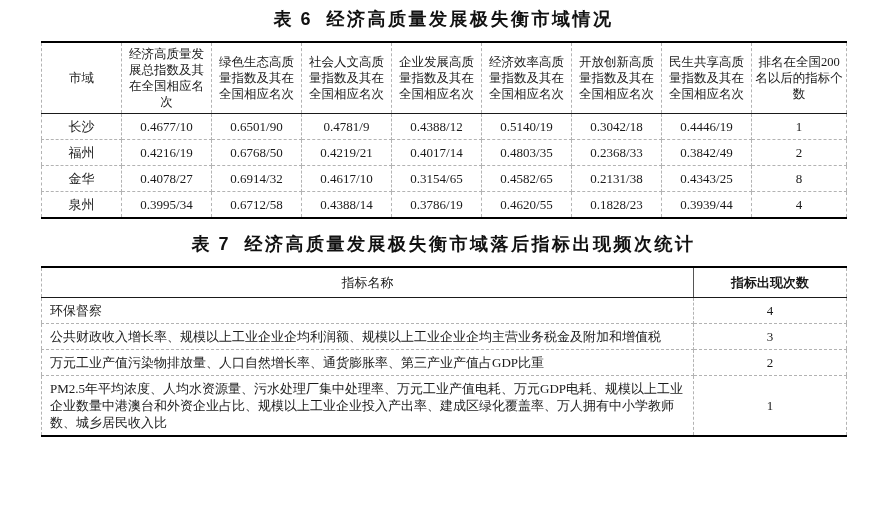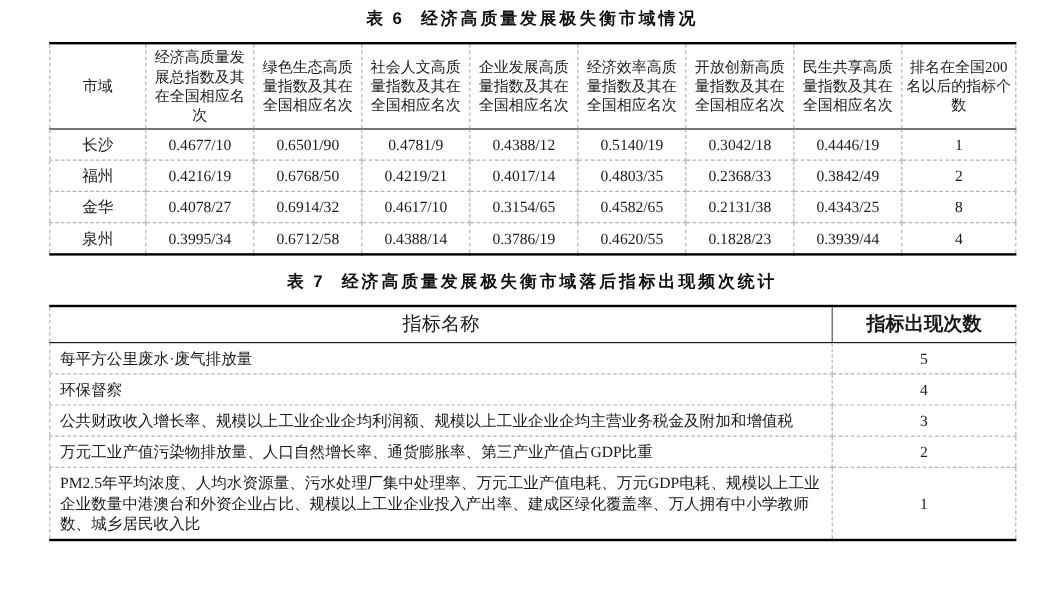--- a/index.html
+++ b/index.html
@@ -7,21 +7,21 @@
     width:886px;height:506px;
     font-family:"Liberation Serif","DejaVu Serif",serif;
     color:#1a1a1a;
     -webkit-font-smoothing:antialiased;
   }
   .page{padding:7px 40px 0 41px;}
   .tbl-title{
     text-align:center;
     font-family:"Liberation Sans","DejaVu Sans",sans-serif;
     font-weight:bold;
-    font-size:14px;
+    font-size:18px;
     letter-spacing:2.5px;
     color:#111;
     margin:0 0 10px 0;
     white-space:nowrap;
   }
   .tbl-title .tbl-label{margin-right:14px;letter-spacing:2px;}
   .tbl-title.second{margin:13px 0 10px 0;}
 
   table{
     width:805px;
@@ -55,21 +55,21 @@
     border-bottom:1px dashed #b3b3b3;
     border-right:1px dashed #b3b3b3;
     white-space:nowrap;
   }
   .t6 td:last-child{border-right:none;}
   .t6 tr:last-child td{border-bottom:none;}
 
   
   .t7 th{
     font-weight:normal;
-    font-size:16px;
+    font-size:13px;
     text-align:center;
     vertical-align:middle;
     height:25px;
     padding:2px 4px;
     border-bottom:1.2px solid #1a1a1a;
     border-right:1px solid #555;
   }
   .t7 th:last-child{border-right:none;font-weight:bold;}
   .t7 td{
     font-size:13px;
@@ -175,24 +175,20 @@
         <col style="width:153px">
     </colgroup>
     <thead>
       <tr>
         <th>指标名称</th>
         <th>指标出现次数</th>
       </tr>
     </thead>
     <tbody>
       <tr>
-        <td class="name">每平方公里废水·废气排放量</td>
-        <td>5</td>
-      </tr>
-      <tr>
         <td class="name">环保督察</td>
         <td>4</td>
       </tr>
       <tr>
         <td class="name">公共财政收入增长率、规模以上工业企业企均利润额、规模以上工业企业企均主营业务税金及附加和增值税</td>
         <td>3</td>
       </tr>
       <tr>
         <td class="name">万元工业产值污染物排放量、人口自然增长率、通货膨胀率、第三产业产值占GDP比重</td>
         <td>2</td>

